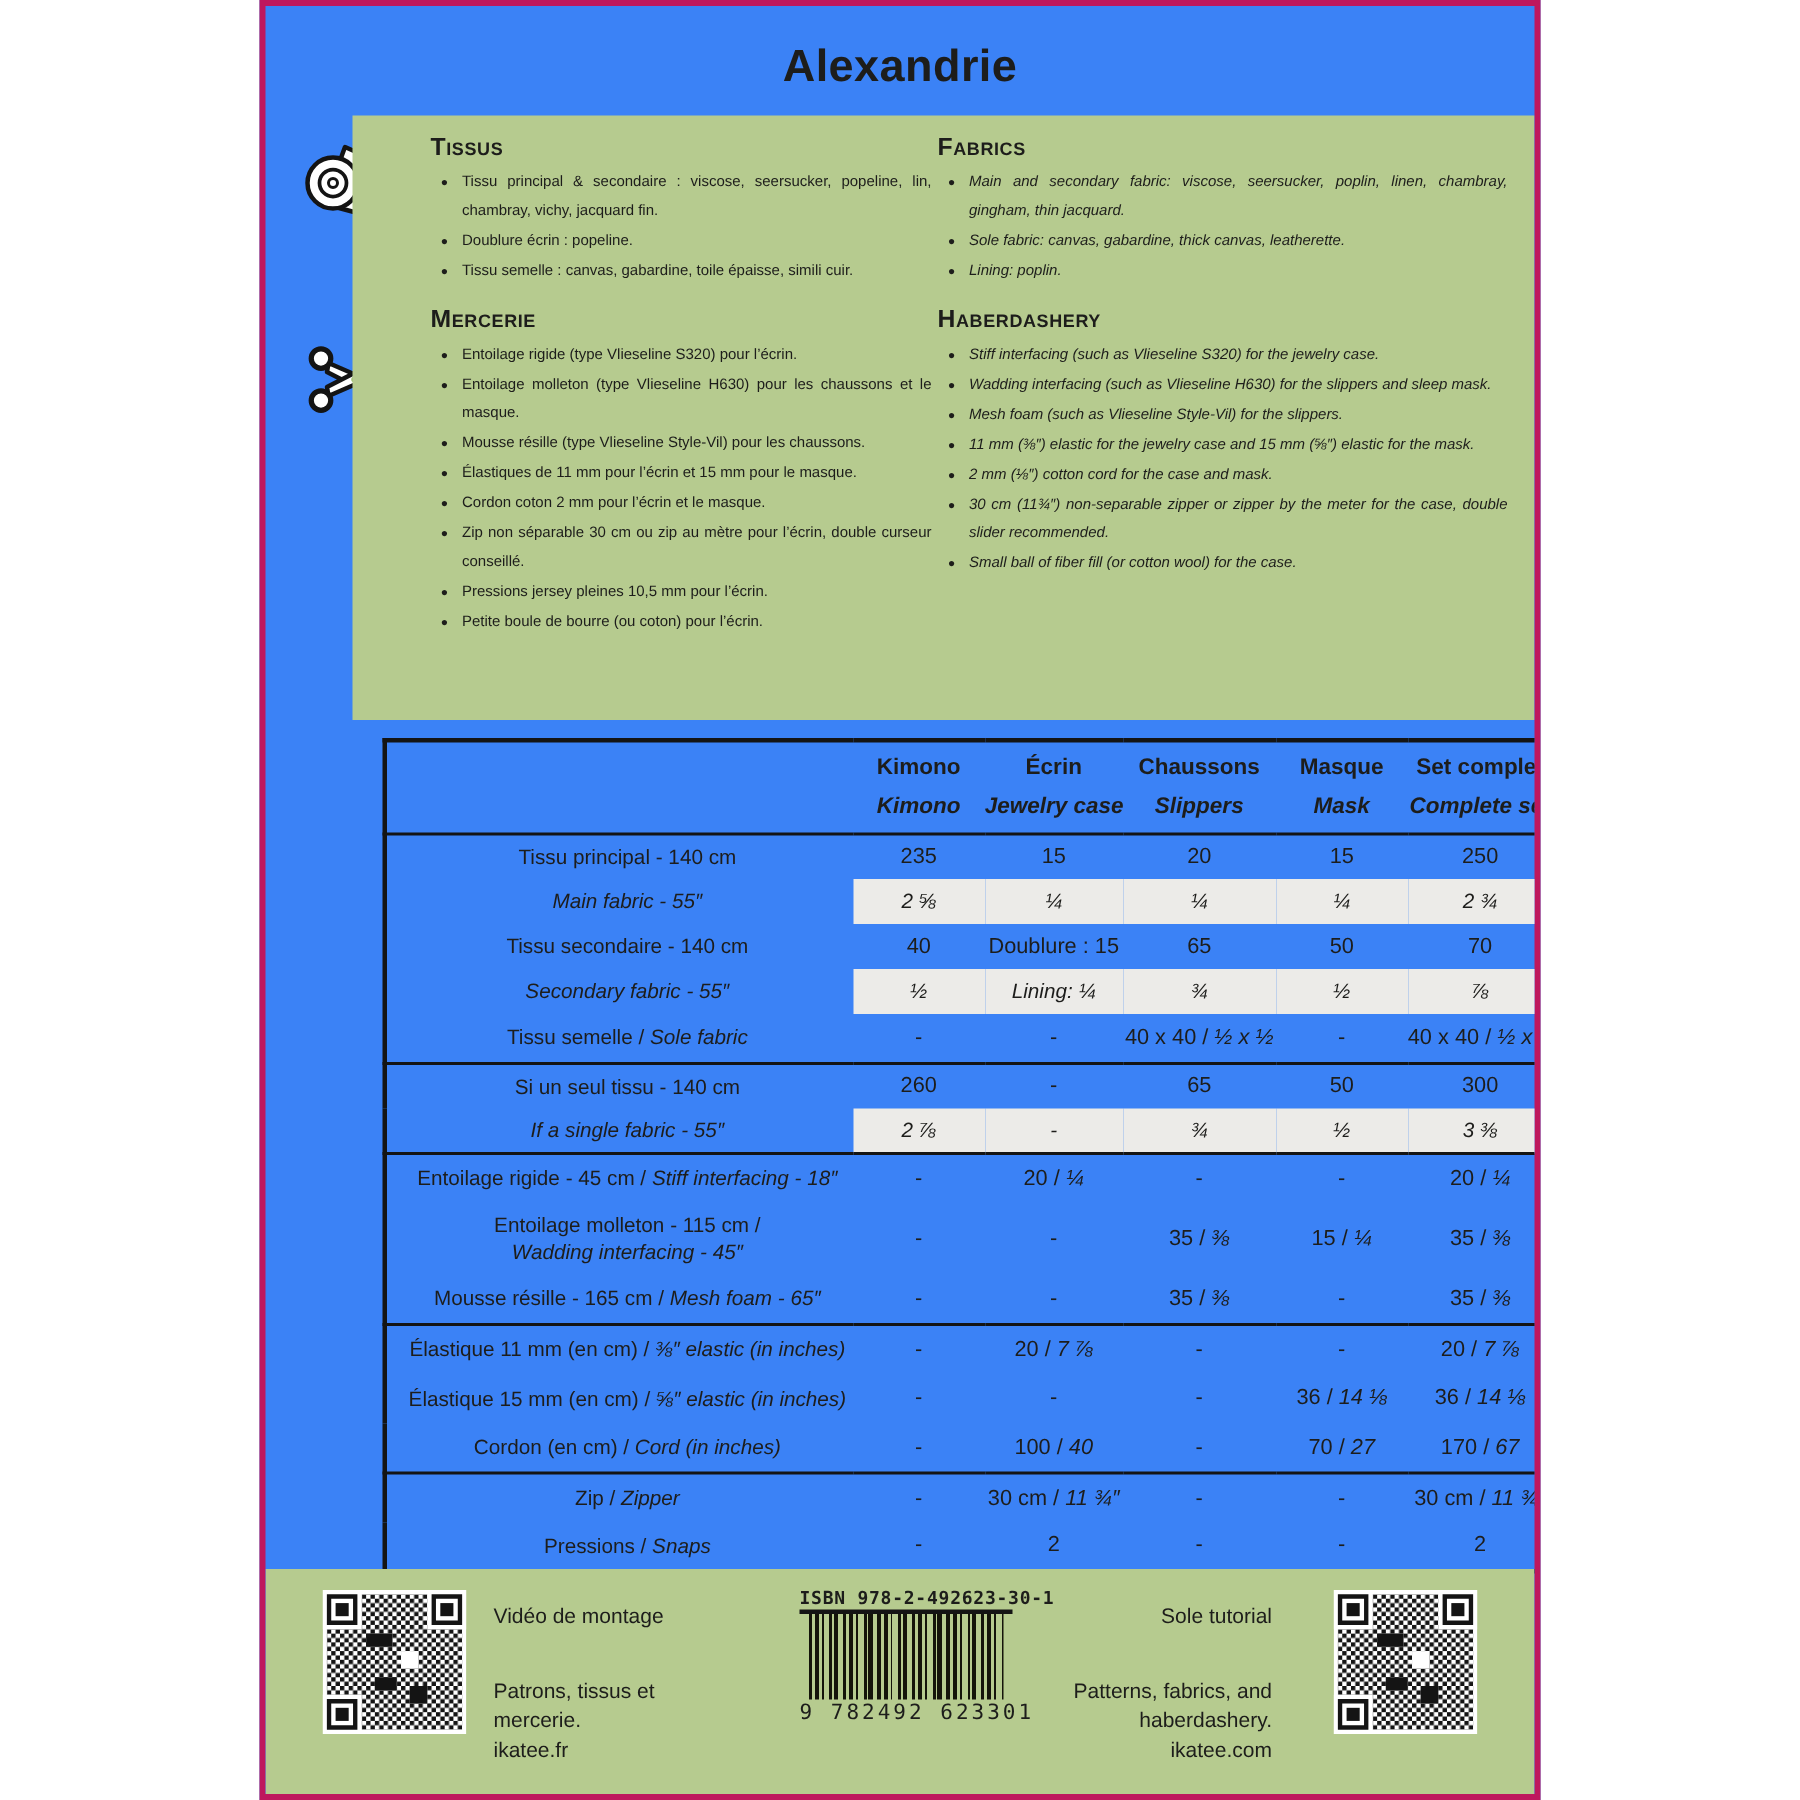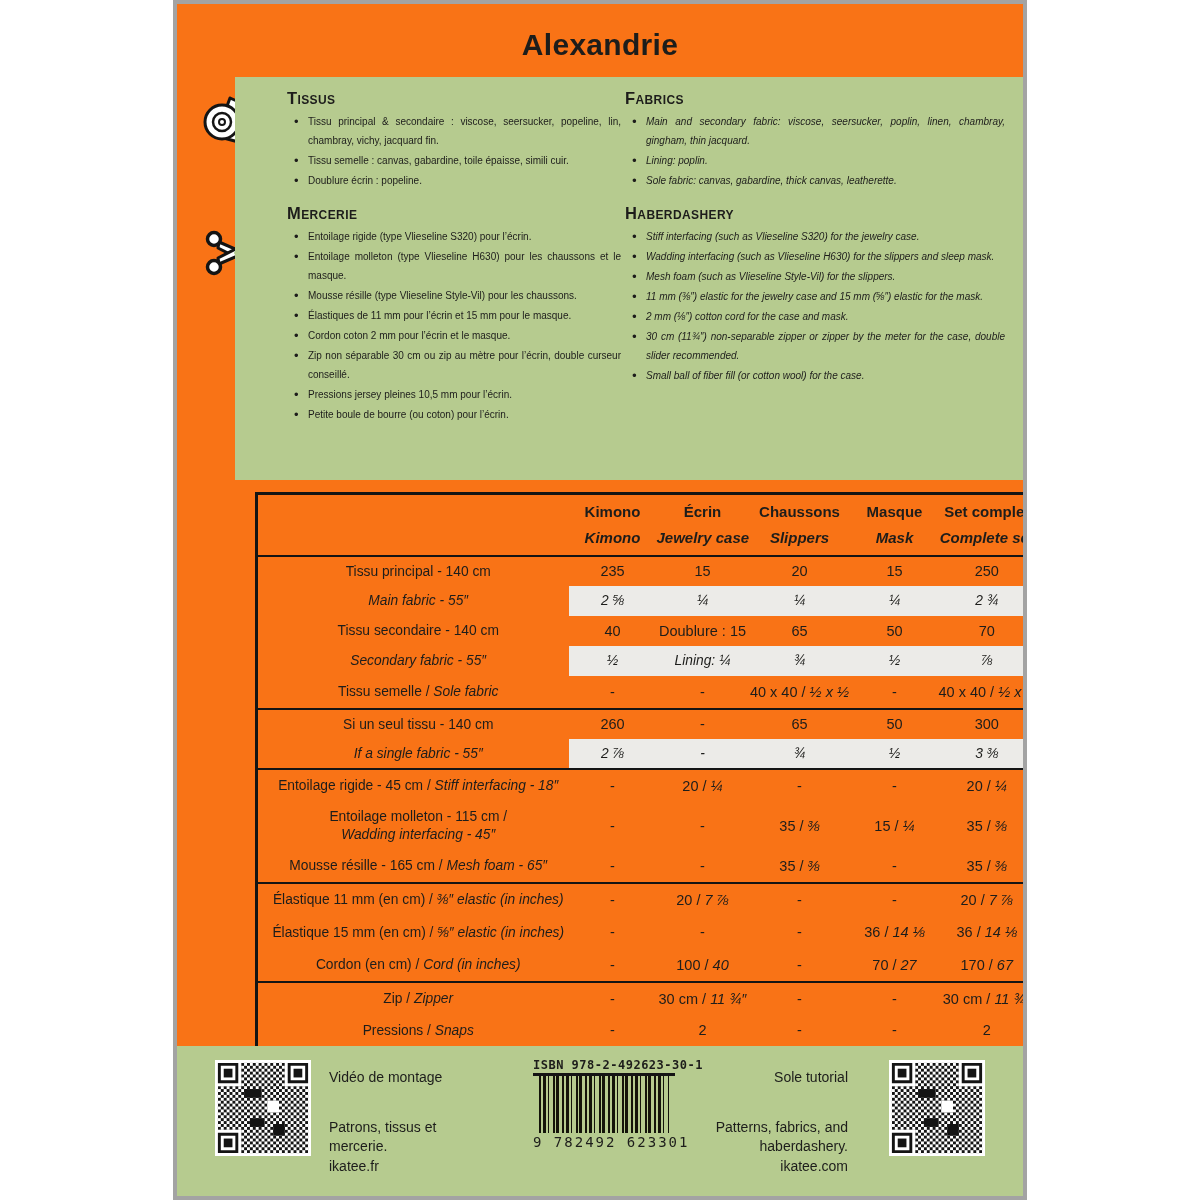--- a/index.html
+++ b/index.html
@@ -7,21 +7,21 @@
     --gray:#ecebe8;
     --ink:#1d1d1b;
   }
   html,body{margin:0;padding:0;}
   body{
     width:1200px;height:1200px;position:relative;background:#fff;
     font-family:"Liberation Sans","DejaVu Sans",sans-serif;color:var(--ink);
   }
   .page{
     position:absolute;left:173px;top:0;width:846px;height:1192px;
-    border:4px solid #a3a3a3;background:#f97316;overflow:hidden;
+    border:4px solid #be185d;background:#3b82f6;overflow:hidden;
   }
   
   .title{
     position:absolute;top:24px;left:0;right:0;text-align:center;
     font-size:30px;font-weight:700;letter-spacing:.3px;
   }
   
   .greenbox{
     position:absolute;left:58px;top:73px;width:788px;height:403px;
     background:var(--green);box-sizing:border-box;
@@ -142,22 +142,22 @@
     <circle cx="9" cy="43" r="6.5" fill="#fff" stroke="#141414" stroke-width="3.5"></circle>
     <circle cx="31" cy="29" r="1.8" fill="#9bbf6a"></circle>
   </svg>
 
   <div class="greenbox">
     <div class="gcol fr" id="col-fr">
         <div class="gsec">
           <div class="ghead">Tissus</div>
           <ul>
             <li>Tissu principal &amp; secondaire : viscose, seersuc­ker, popeline, lin, chambray, vichy, jacquard fin.</li>
+            <li>Doublure écrin : popeline.</li>
             <li>Tissu semelle : canvas, gabardine, toile épaisse, simili cuir.</li>
-            <li>Doublure écrin : popeline.</li>
           </ul>
         </div>
         <div class="gsec">
           <div class="ghead">Mercerie</div>
           <ul>
             <li>Entoilage rigide (type Vlieseline S320) pour l’écrin.</li>
             <li>Entoilage molleton (type Vlieseline H630) pour les chaussons et le masque.</li>
             <li>Mousse résille (type Vlieseline Style-Vil) pour les chaussons.</li>
             <li>Élastiques de 11 mm pour l’écrin et 15 mm pour le masque.</li>
             <li>Cordon coton 2 mm pour l’écrin et le masque.</li>
@@ -165,22 +165,22 @@
             <li>Pressions jersey pleines 10,5 mm pour l’écrin.</li>
             <li>Petite boule de bourre (ou coton) pour l’écrin.</li>
           </ul>
         </div>
       </div>
     <div class="gcol en" id="col-en">
         <div class="gsec">
           <div class="ghead">Fabrics</div>
           <ul>
             <li>Main and secondary fabric: viscose, seersucker, po­plin, linen, chambray, gingham, thin jacquard.</li>
+            <li>Sole fabric: canvas, gabardine, thick canvas, leatherette.</li>
             <li>Lining: poplin.</li>
-            <li>Sole fabric: canvas, gabardine, thick canvas, leatherette.</li>
           </ul>
         </div>
         <div class="gsec">
           <div class="ghead">Haberdashery</div>
           <ul>
             <li>Stiff interfacing (such as Vlieseline S320) for the jewelry case.</li>
             <li>Wadding interfacing (such as Vlieseline H630) for the slippers and sleep mask.</li>
             <li>Mesh foam (such as Vlieseline Style-Vil) for the slip­pers.</li>
             <li>11 mm (⅜″) elastic for the jewelry case and 15 mm (⅝″) elastic for the mask.</li>
             <li>2 mm (⅛″) cotton cord for the case and mask.</li>

